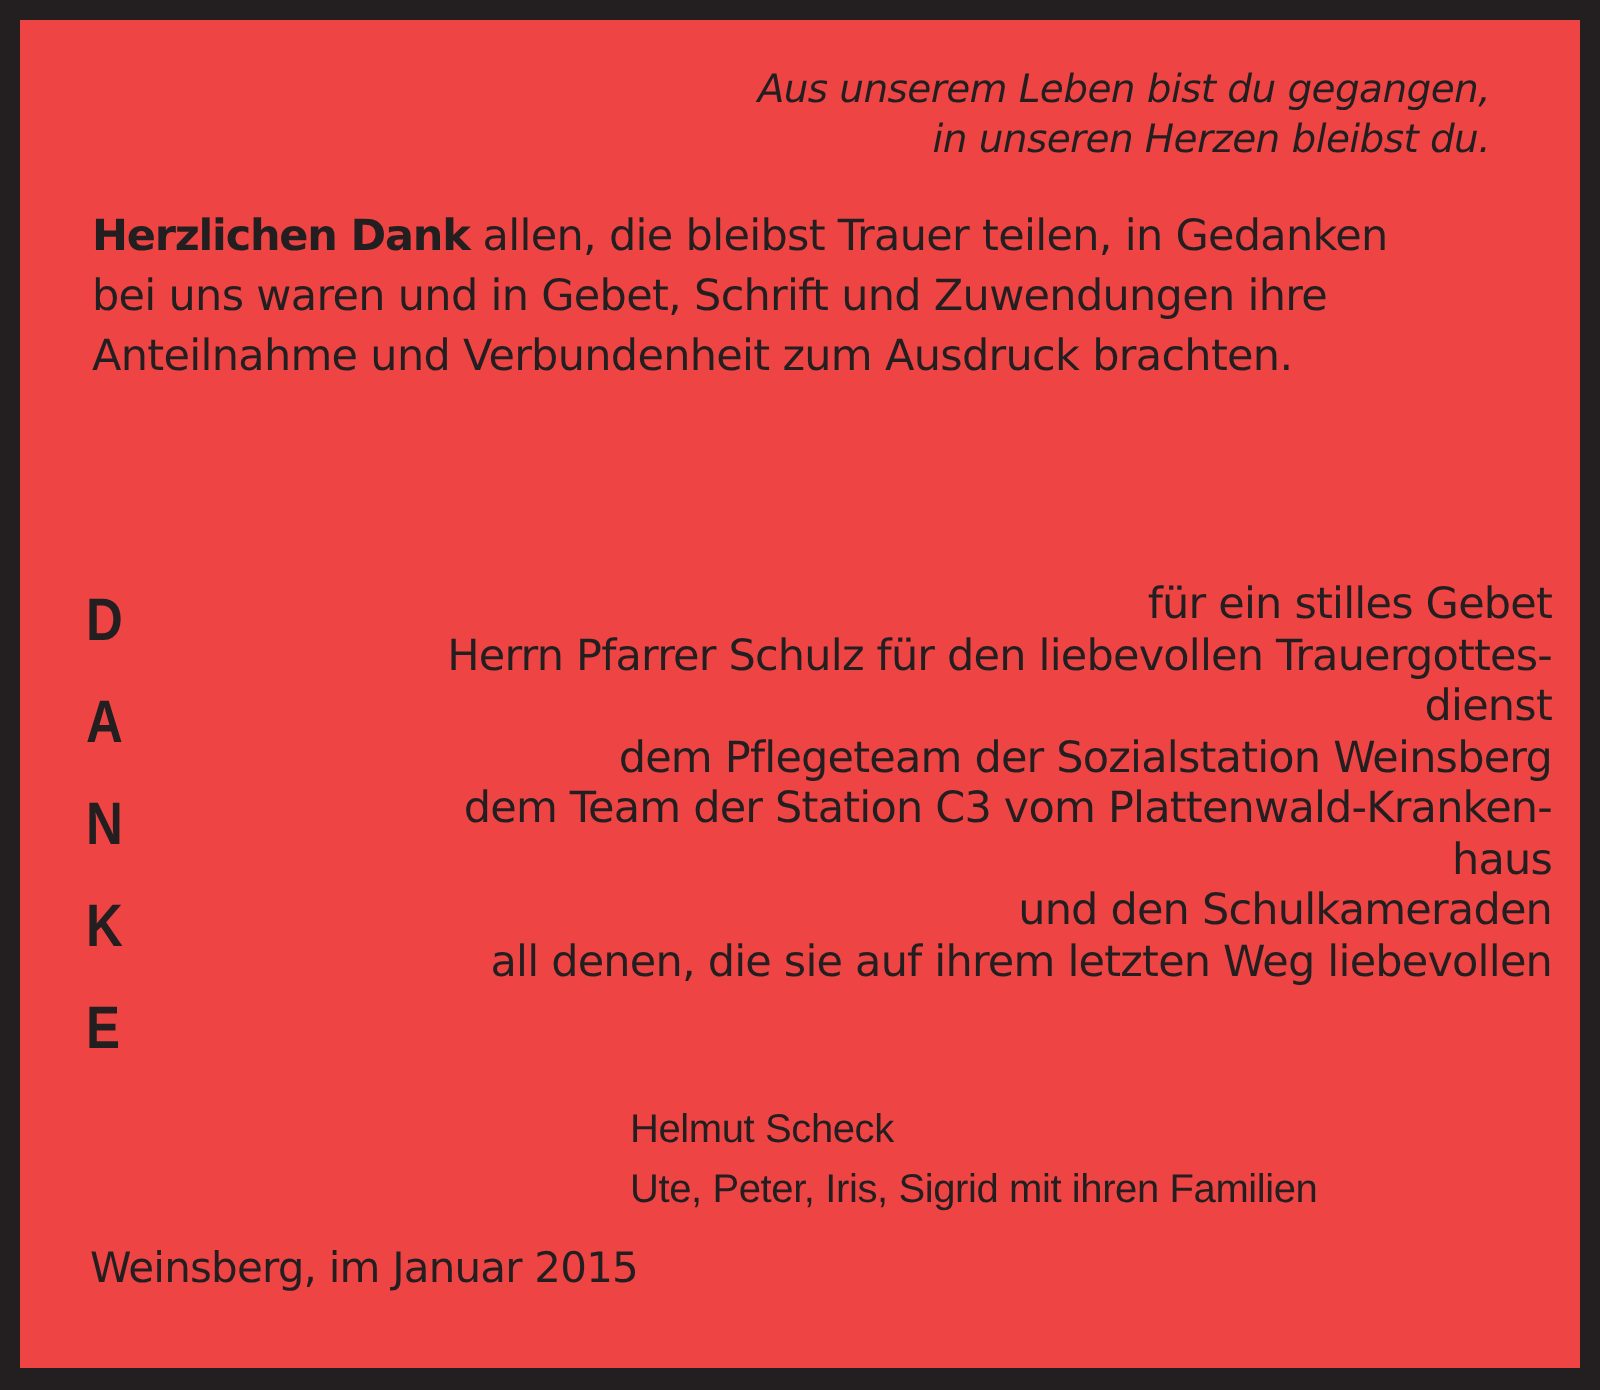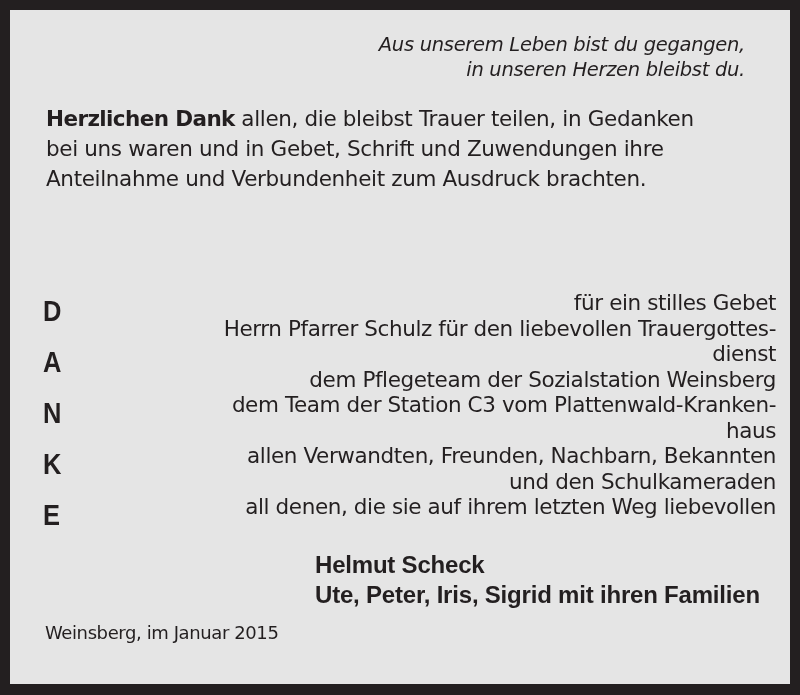--- a/index.html
+++ b/index.html
@@ -8,21 +8,21 @@
     background: #231f20;
     font-family: "DejaVu Sans", "Liberation Sans", sans-serif;
     color: #231f20;
     position: relative;
     overflow: hidden;
   }
   .card {
     position: absolute;
     left: 10px; top: 10px;
     width: 780px; height: 674px;
-    background: #e5e5e5;
+    background: #ef4444;
   }
   .motto {
     position: absolute;
     right: 45px; top: 22px;
     text-align: right;
     font-style: italic;
     font-size: 19.5px;
     line-height: 25px;
     letter-spacing: -0.3px;
   }
@@ -73,29 +73,29 @@
     font-size: 21.5px;
     line-height: 25.5px;
     letter-spacing: -0.4px;
     text-align: right;
   }
   .danke-list div { white-space: nowrap; }
   .signers {
     position: absolute;
     left: 305px; top: 540px;
     font-family: "Liberation Sans", sans-serif;
-    font-weight: bold;
-    font-size: 24px;
+    font-weight: normal;
+    font-size: 20px;
     line-height: 30px;
     letter-spacing: -0.2px;
   }
   .place-date {
     position: absolute;
     left: 35px; top: 612px;
-    font-size: 18px;
+    font-size: 21px;
     letter-spacing: -0.4px;
   }
 </style>
 </head>
 <body>
 
 <div class="card">
 
   <div class="motto">
     <div>Aus unserem Leben bist du gegangen,</div>
@@ -117,21 +117,20 @@
     <span style="top:204px">E</span>
   </div>
 
   <div class="danke-list">
     <div>für ein stilles Gebet</div>
     <div>Herrn Pfarrer Schulz für den liebevollen Trauergottes-</div>
     <div>dienst</div>
     <div>dem Pflegeteam der Sozialstation Weinsberg</div>
     <div>dem Team der Station C3 vom Plattenwald-Kranken-</div>
     <div>haus</div>
-    <div>allen Verwandten, Freunden, Nachbarn, Bekannten</div>
     <div>und den Schulkameraden</div>
     <div>all denen, die sie auf ihrem letzten Weg liebevollen</div>
   </div>
 
   <div class="signers">
     <div>Helmut Scheck</div>
     <div>Ute, Peter, Iris, Sigrid mit ihren Familien</div>
   </div>
 
   <div class="place-date">Weinsberg, im Januar 2015</div>

